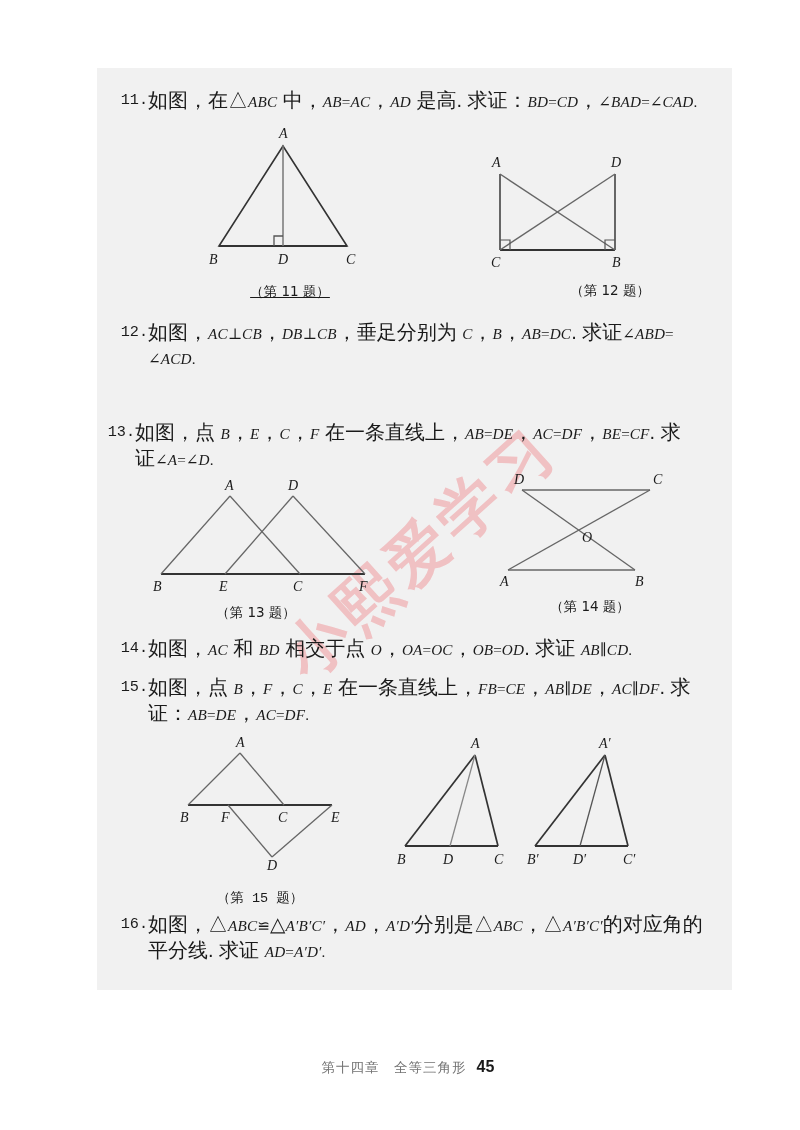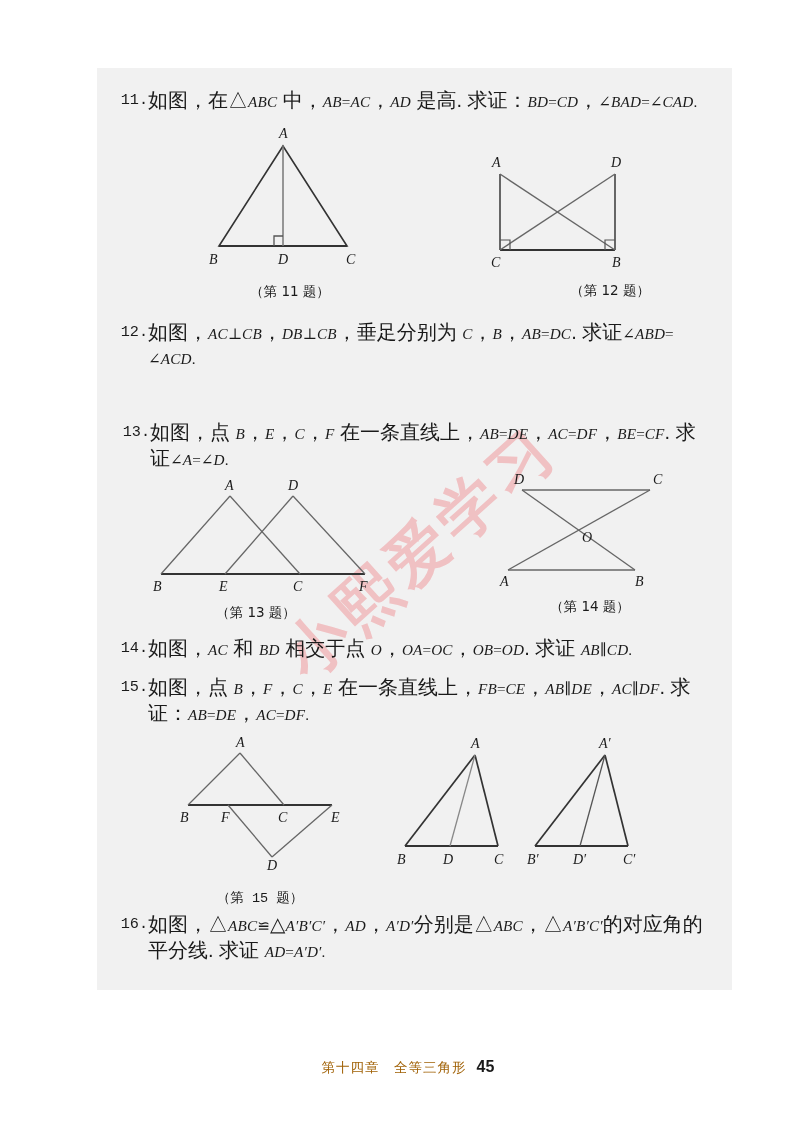--- a/index.html
+++ b/index.html
@@ -143,21 +143,21 @@
   #page-footer {
     position: absolute;
     left: 0; top: 1058px;
     width: 800px;
     text-align: center;
     z-index: 10;
   }
   #page-footer .chap {
     font-family: "DejaVu Sans", "Liberation Sans", sans-serif;
     font-size: 13.5px;
-    color: #a16207;
+    color: #737373;
     letter-spacing: 1px;
     margin-left: 16px;
   }
   #page-footer .pageno {
     font-family: Liberation Sans, sans-serif;
     font-size: 16px;
     font-weight: bold;
     color: #1a1a1a;
     margin-left: 10px;
   }
@@ -186,21 +186,21 @@
       <line x1="24" y1="128" x2="152" y2="128" stroke="#333333" stroke-width="2"></line>
 
       <line x1="88" y1="28" x2="88" y2="128" stroke="#777777" stroke-width="1.5"></line>
 
       <polyline points="88,118 79,118 79,128" fill="none" stroke="#555555" stroke-width="1.3"></polyline>
       <text x="84" y="20">A</text>
       <text x="14" y="146">B</text>
       <text x="83" y="146">D</text>
       <text x="151" y="146">C</text>
     </svg>
-    <div class="fig-caption" style="top:165px;">（第 11 题）</div>
+    <div class="fig-caption" style="top:165px;text-decoration:underline;">（第 11 题）</div>
   </div>
 
   <div class="figure" style="left:470px; top:152px; width:180px; height:150px;">
     <svg width="180" height="125" viewBox="0 0 180 125">
 
       <line x1="30" y1="22" x2="30" y2="98" stroke="#444444" stroke-width="1.6"></line>
       <line x1="145" y1="22" x2="145" y2="98" stroke="#444444" stroke-width="1.6"></line>
 
       <line x1="30" y1="98" x2="145" y2="98" stroke="#333333" stroke-width="2"></line>
 
@@ -216,21 +216,21 @@
     </svg>
     <div class="fig-caption" style="top:130px;text-align:right;">（第 12 题）</div>
   </div>
 
   <div class="problem" style="left:118px; top:320px; width:600px;">
     <span class="num">12.</span>
     <span class="body"><span class="cn">如图，</span><span class="mi">AC</span>⊥<span class="mi">CB</span><span class="cn">，</span><span class="mi">DB</span>⊥<span class="mi">CB</span><span class="cn">，垂足分别为 </span><span class="mi">C</span><span class="cn">，</span><span class="mi">B</span><span class="cn">，</span><span class="mi">AB</span>=<span class="mi">DC</span><span class="cn">. 求证</span>∠<span class="mi">ABD</span>=<br>∠<span class="mi">ACD</span>.</span>
   </div>
 
 
-  <div class="problem" style="left:120px; top:420px; width:600px;">
+  <div class="problem" style="left:105px; top:420px; width:600px;">
     <span class="num">13.</span>
     <span class="body"><span class="cn">如图，点 </span><span class="mi">B</span><span class="cn">，</span><span class="mi">E</span><span class="cn">，</span><span class="mi">C</span><span class="cn">，</span><span class="mi">F</span><span class="cn"> 在一条直线上，</span><span class="mi">AB</span>=<span class="mi">DE</span><span class="cn">，</span><span class="mi">AC</span>=<span class="mi">DF</span><span class="cn">，</span><span class="mi">BE</span>=<span class="mi">CF</span><span class="cn">. 求</span><br><span class="cn">证</span>∠<span class="mi">A</span>=∠<span class="mi">D</span>.</span>
   </div>
 
   <div class="figure" style="left:145px; top:478px; width:290px; height:150px;">
     <svg width="290" height="118" viewBox="0 0 290 118">
 
       <line x1="16" y1="96" x2="220" y2="96" stroke="#333333" stroke-width="2"></line>
 
       <line x1="16" y1="96" x2="85" y2="18" stroke="#666666" stroke-width="1.3"></line>

